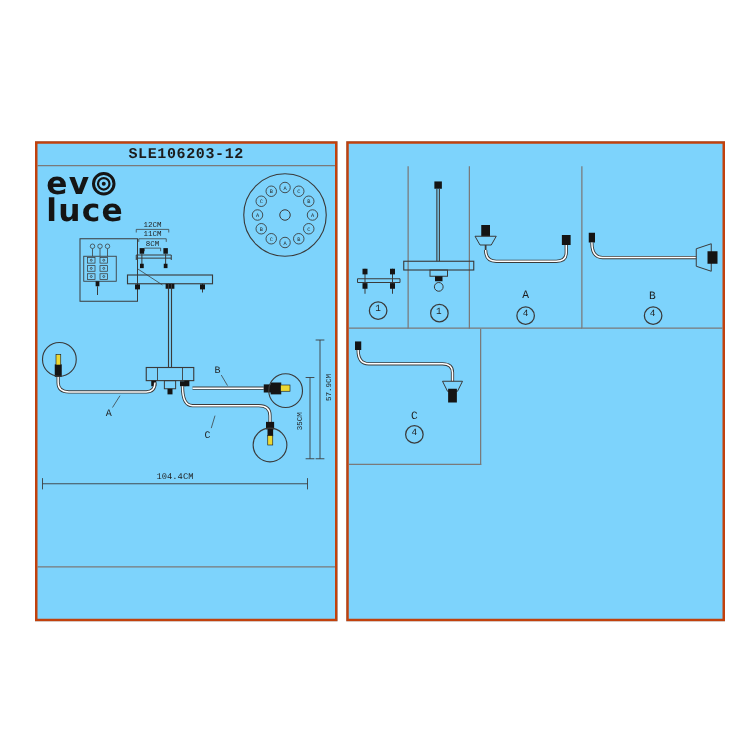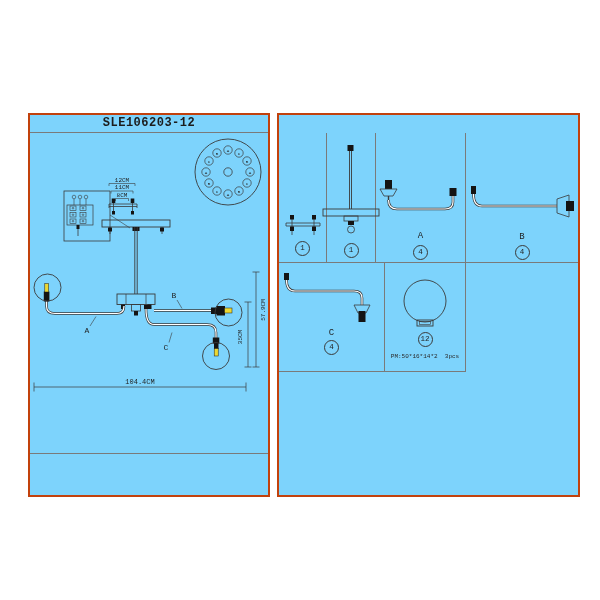--- a/index.html
+++ b/index.html
@@ -41,20 +41,31 @@
        font-size:7.5px;line-height:12px;text-align:center;color:#1f1f1f;flex:none;}
   .part-label{font-size:9px;color:#1f1f1f;line-height:10px;}
   .note{font-size:6px;color:#2a2a2a;white-space:pre;line-height:8px;}
 </style>
 </head>
 <body>
 
 <div class="panel" id="left-panel">
   <div class="panel-header" id="left-title">SLE106203-12</div>
 
+  <div id="logo">
+    <div class="row">
+      <span>ev</span>
+      <svg width="22" height="22" viewBox="0 0 22 22">
+        <circle cx="11" cy="11" r="8.2" fill="none" stroke="#151515" stroke-width="2.4"></circle>
+        <circle cx="11" cy="11" r="4.6" fill="none" stroke="#151515" stroke-width="1.8"></circle>
+        <circle cx="11" cy="11" r="1.6" fill="#151515"></circle>
+      </svg>
+    </div>
+    <div class="row">luce</div>
+  </div>
 
   <svg width="242" height="384" viewBox="0 0 242 384" style="position:absolute;left:0;top:0;">
 
     <g>
       <circle class="ln" cx="198" cy="57" r="33" stroke-width="0.9"></circle>
       <circle class="ln" cx="198" cy="57" r="4.2" stroke-width="0.8"></circle>
       <g stroke-width="0.7">
         <circle class="ln" cx="198" cy="35" r="4.2"></circle>
           <circle class="ln" cx="209" cy="38" r="4.2"></circle>
         <circle class="ln" cx="217" cy="46" r="4.2"></circle>
@@ -257,24 +268,15 @@
         <rect class="blk" x="2" y="0" width="5" height="7"></rect>
         <path class="tube-o" d="M4.5,7 Q4.5,18 13,18 L72,18 Q80,18 80,25 L80,32"></path>
         <path class="tube-i" d="M4.5,7 Q4.5,18 13,18 L72,18 Q80,18 80,25 L80,32"></path>
         <path class="ln" d="M72,32 H88 L84,40 H76 Z" stroke-width="0.8"></path>
         <rect class="blk" x="76.5" y="38" width="7" height="11"></rect>
       </svg>
       <div class="part-label" style="margin-top:3px;">C</div>
       <div class="qty" style="margin-top:2px;">4</div>
     </div>
 
-    <div class="cell br bb" style="left:106px;top:130px;width:81px;height:109px;padding-bottom:10px;">
-      <svg width="56" height="48" viewBox="0 0 56 48">
-        <circle class="ln" cx="28" cy="22" r="21" stroke-width="0.9"></circle>
-        <rect class="ln" x="20" y="41" width="16" height="6" stroke-width="0.9"></rect>
-        <rect class="ln" x="22.5" y="42.5" width="11" height="3" stroke-width="0.6"></rect>
-      </svg>
-      <div class="qty" style="margin-top:5px;">12</div>
-      <div class="note" style="margin-top:6px;">PM:50*16*14*2  3pcs</div>
-    </div>
 
   </div>
 </div>
 
 </body></html>

